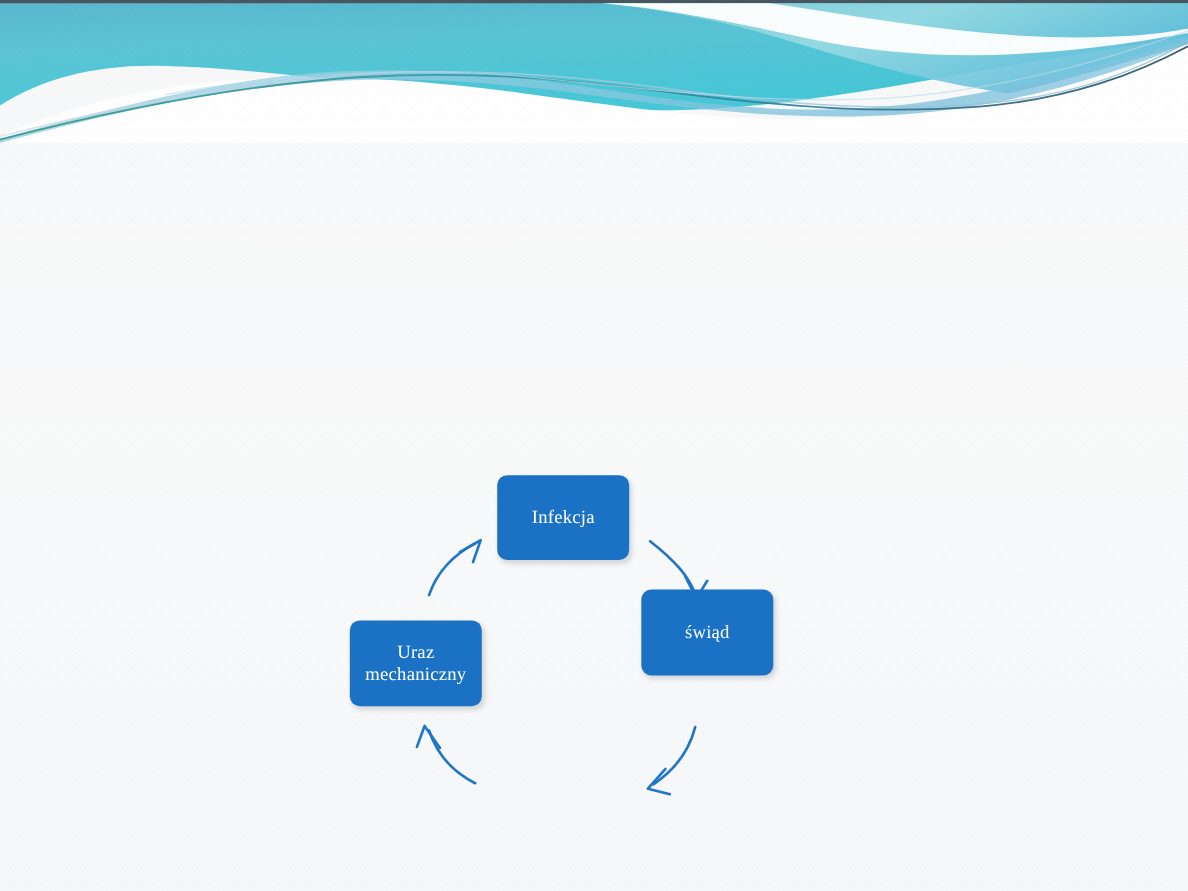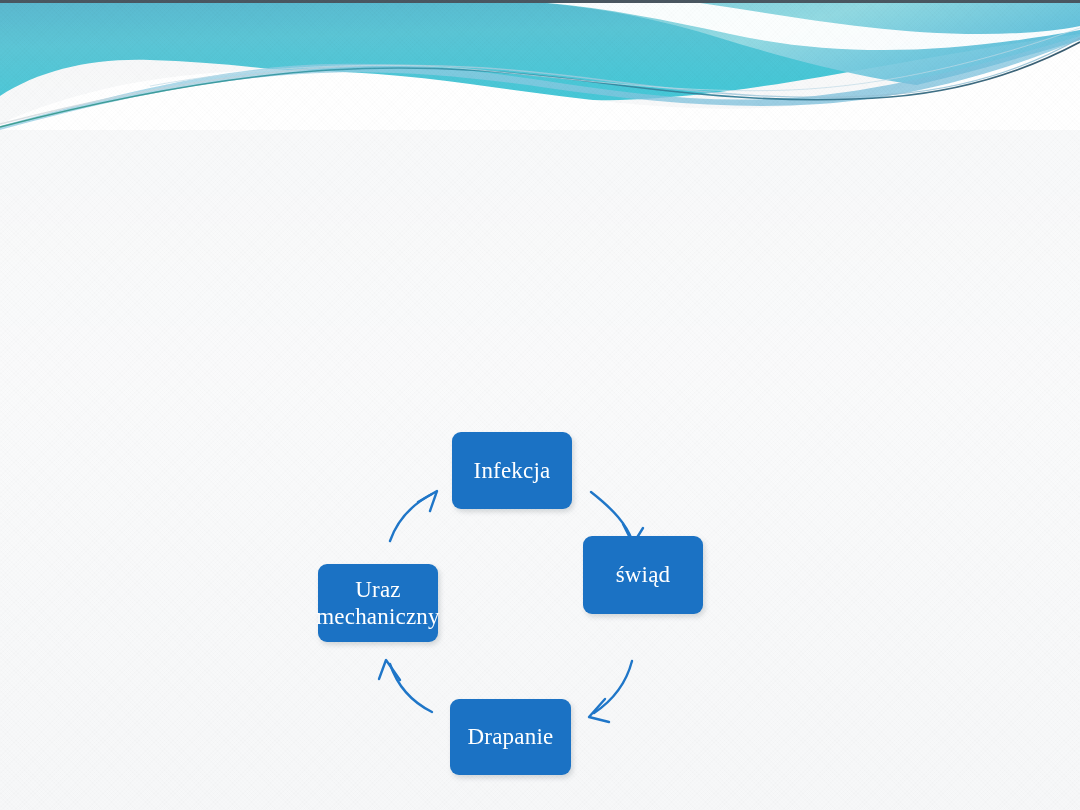--- a/index.html
+++ b/index.html
@@ -71,21 +71,21 @@
   .node {
     position: absolute;
     box-sizing: border-box;
     border-radius: 9px;
     display: flex;
     align-items: center;
     justify-content: center;
     text-align: center;
     color: #ffffff;
     font-family: "Liberation Serif", "DejaVu Serif", serif;
-    font-size: 23px;
+    font-size: 17px;
     line-height: 1.18;
     letter-spacing: .2px;
     box-shadow: 2px 3px 5px rgba(120,128,136,.28);
     pointer-events: auto;
   }
   .node span { display: block; padding: 0 4px; }
 
   #node-infekcja    { left: 452px; top: 432px; width: 120px; height: 77px; }
   #node-swiad       { left: 583px; top: 536px; width: 120px; height: 78px; }
   #node-drapanie    { left: 450px; top: 699px; width: 121px; height: 76px; }
@@ -189,22 +189,19 @@
     </svg>
 
     <div class="node" id="node-infekcja" style="background: rgb(27, 114, 196); color: rgb(255, 255, 255);">
       <span>Infekcja</span>
     </div>
 
     <div class="node" id="node-swiad" style="background: rgb(27, 114, 196); color: rgb(255, 255, 255);">
       <span>świąd</span>
     </div>
 
-    <div class="node" id="node-drapanie" style="background: rgb(27, 114, 196); color: rgb(255, 255, 255);">
-      <span>Drapanie</span>
-    </div>
 
     <div class="node" id="node-uraz" style="background: rgb(27, 114, 196); color: rgb(255, 255, 255);">
       <span id="uraz-label">Uraz<br>mechaniczny</span>
     </div>
 
   </div>
 </div>
 
 </body></html>

